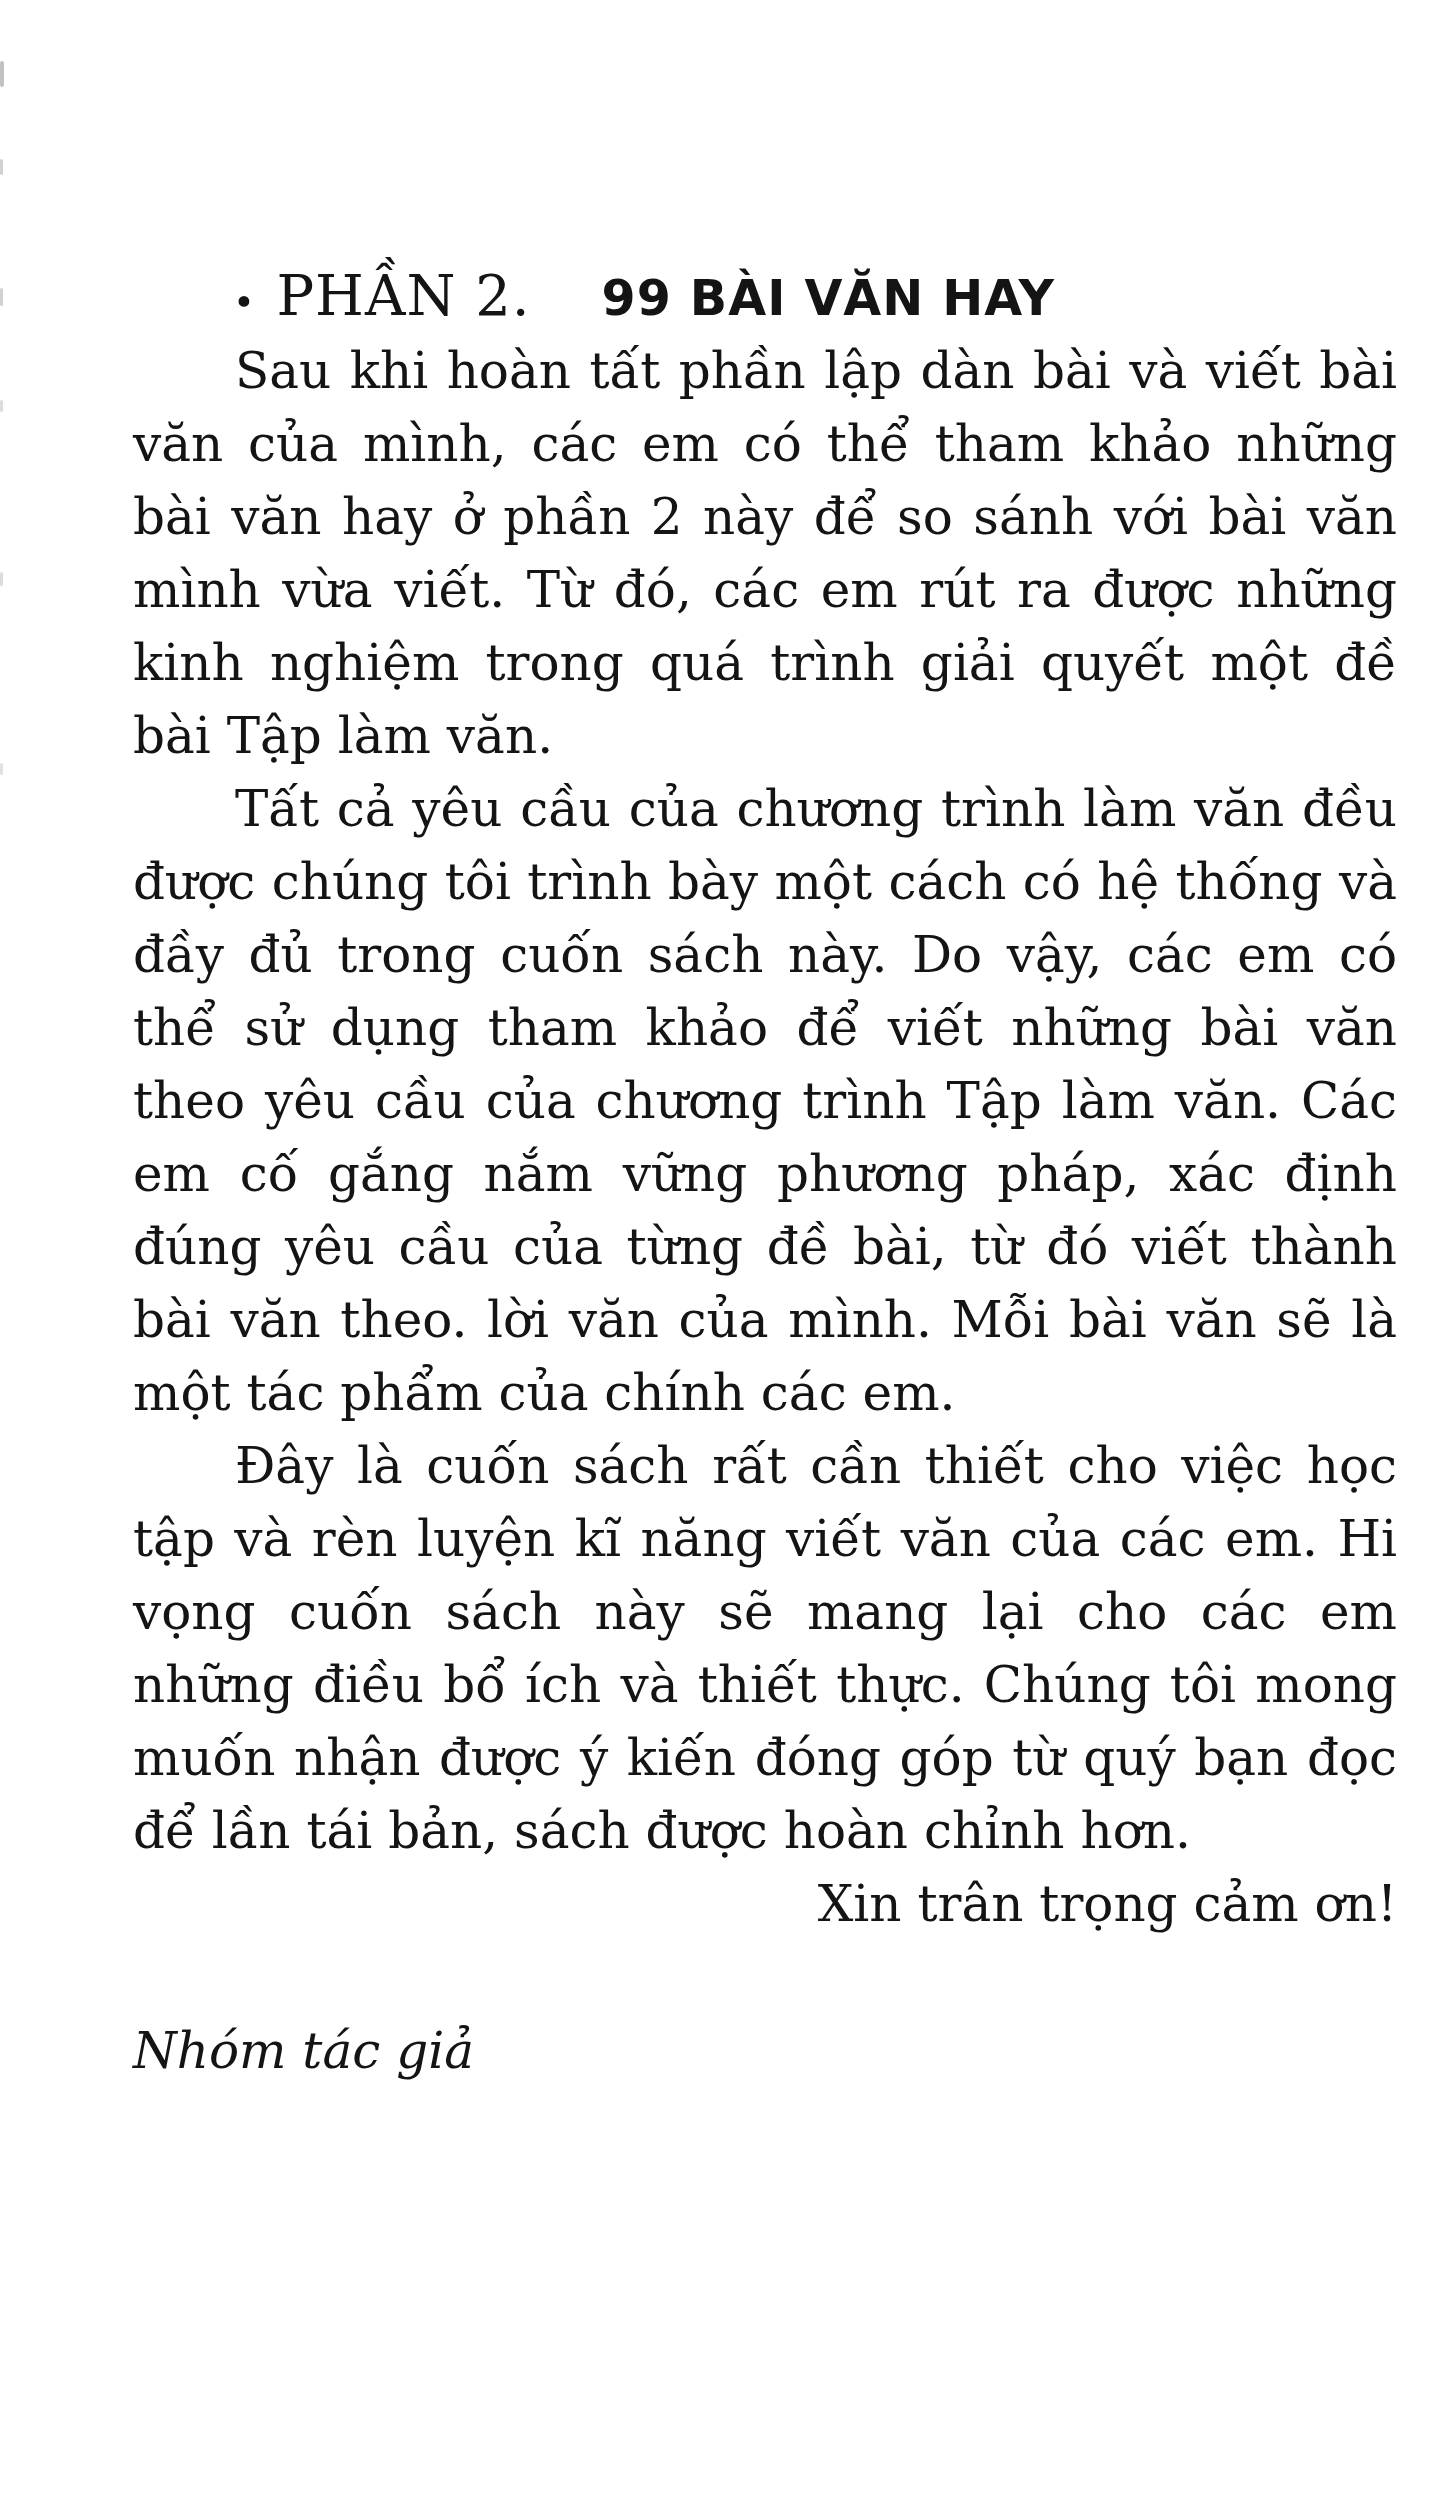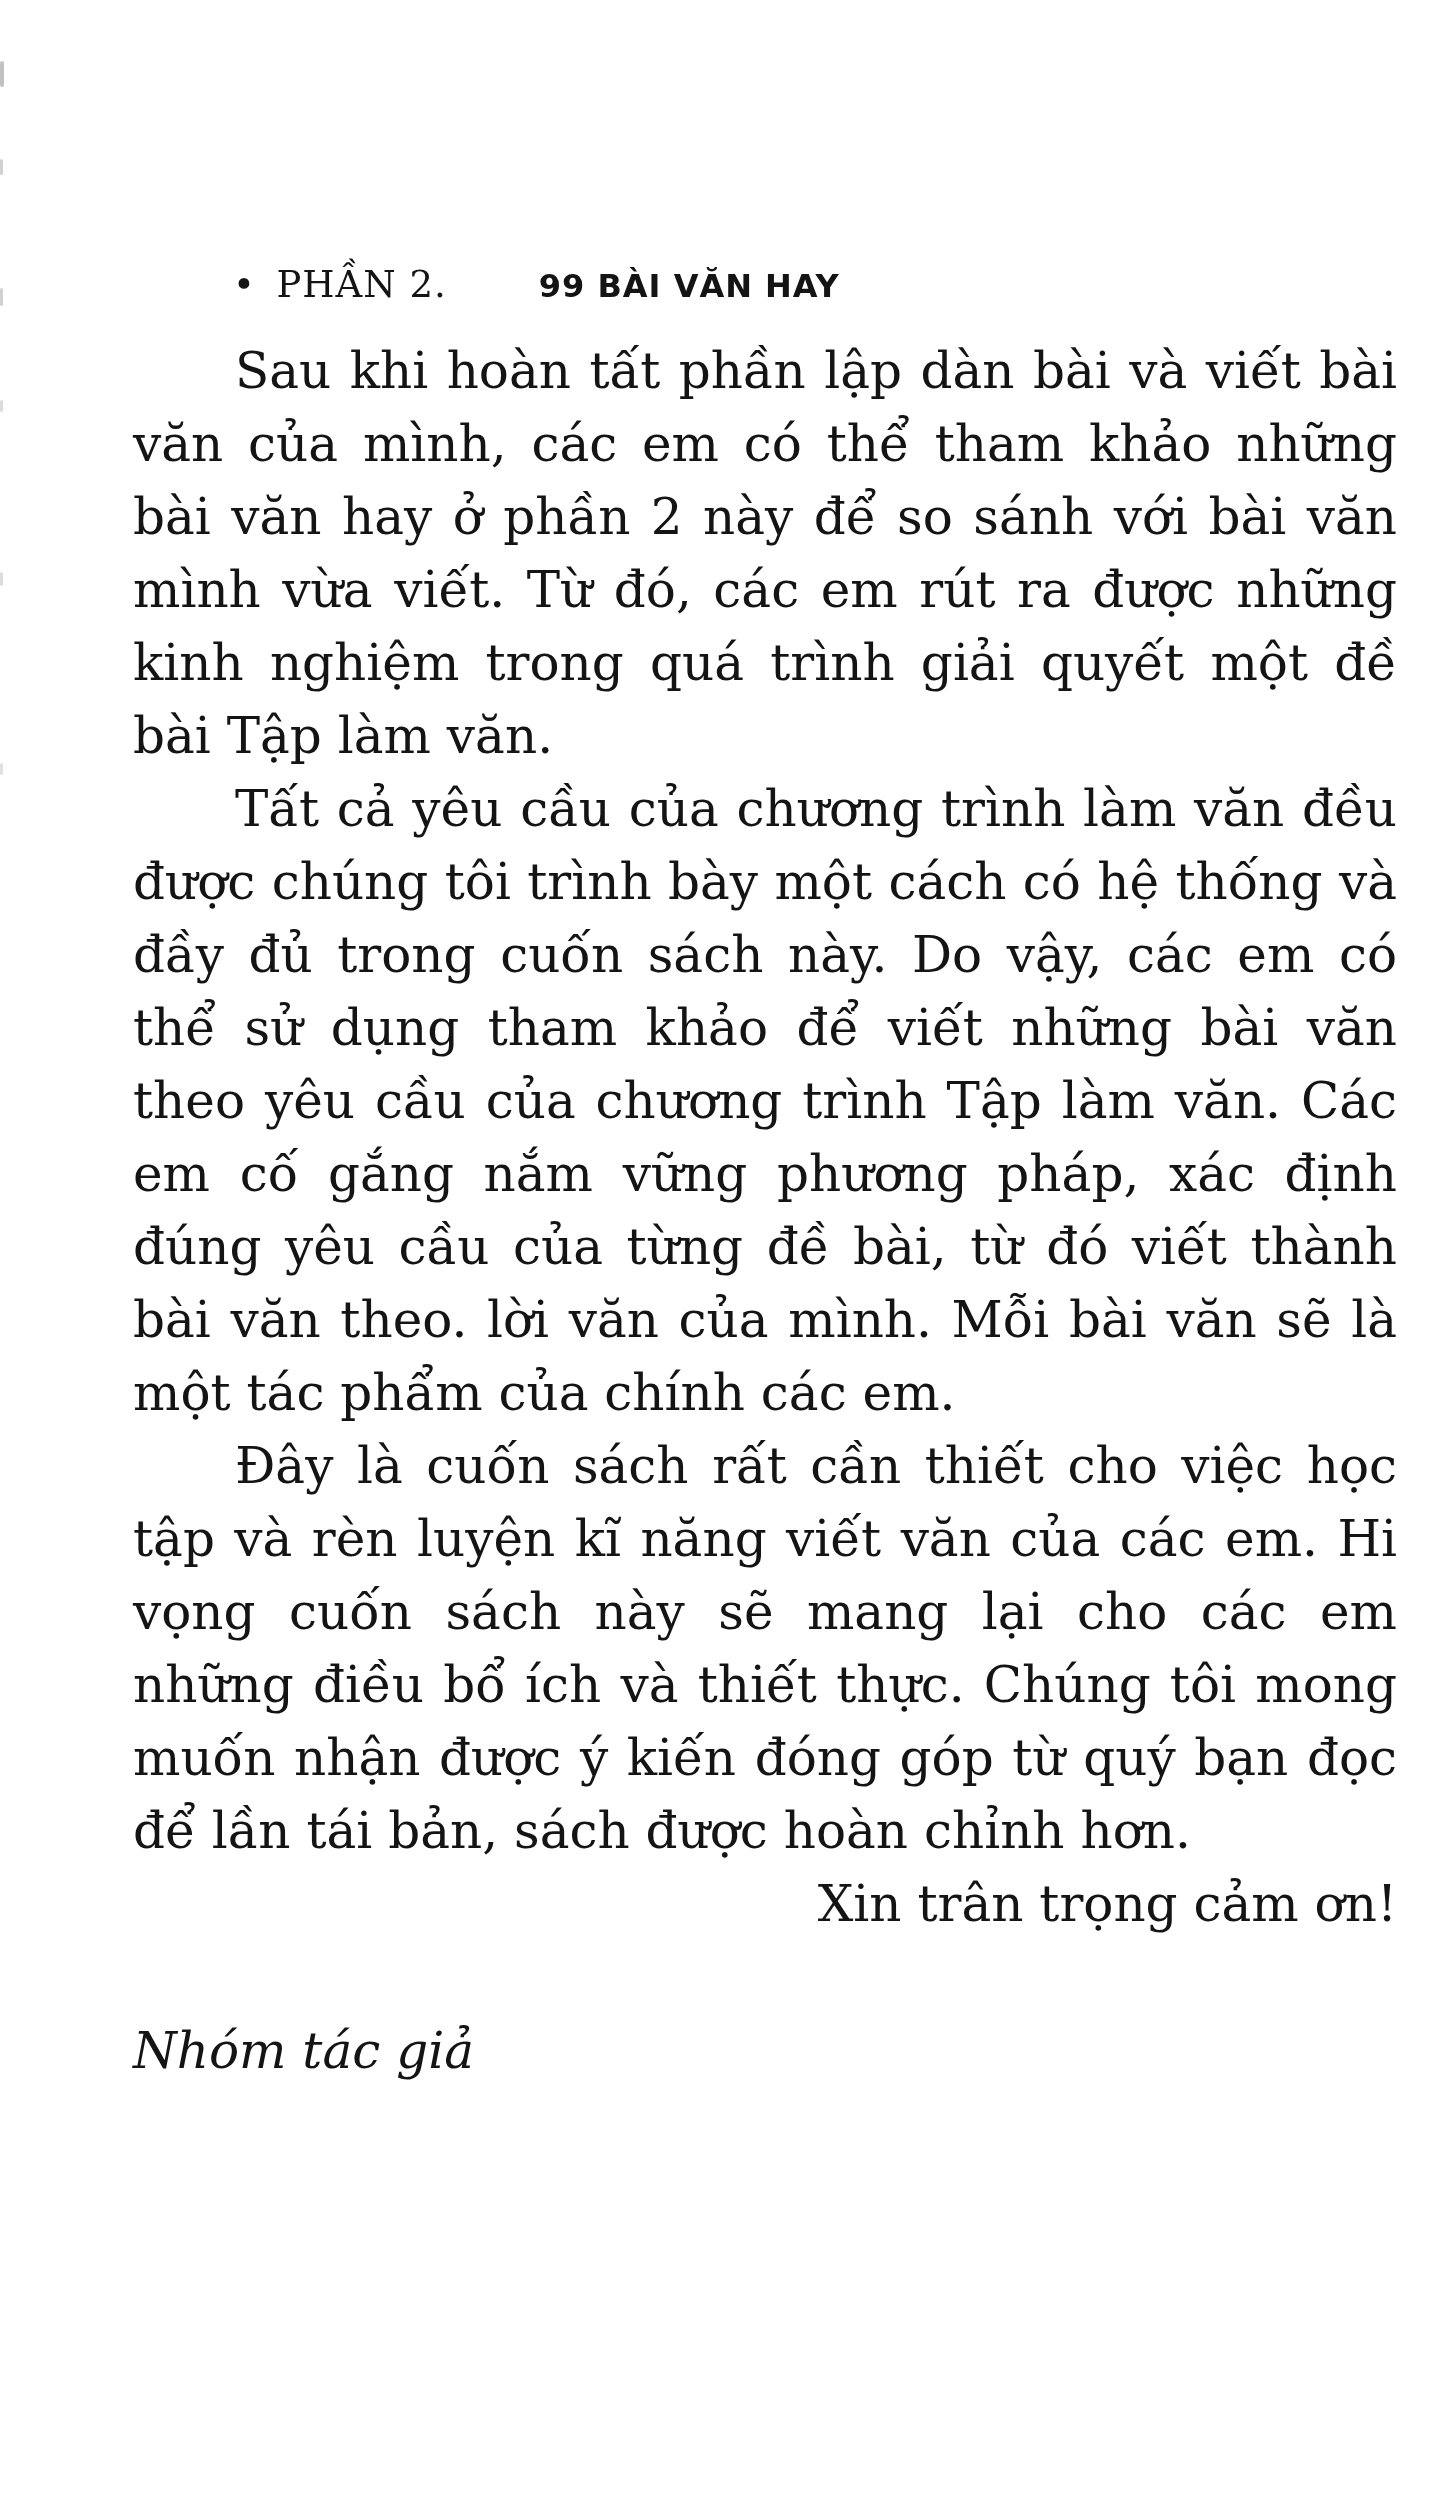--- a/index.html
+++ b/index.html
@@ -43,28 +43,28 @@
     align-items: baseline;
     white-space: nowrap;
   }
   .heading .bullet {
     font-size: 37px;
     margin-right: 21.6px;
     line-height: 1;
   }
   .heading .part {
     font-family: "DejaVu Serif", serif;
-    font-size: 37px;
+    font-size: 56px;
     letter-spacing: 1px;
   }
   .heading .title {
     font-family: "DejaVu Sans", sans-serif;
     font-weight: bold;
-    font-size: 32px;
-    margin-left: 92px;
+    font-size: 49px;
+    margin-left: 71px;
     letter-spacing: 1px;
   }
 
   .content {
     position: absolute;
     left: 133px;
     top: 335px;
     width: 1264px;
     font-size: 50px;
     line-height: 73px;

